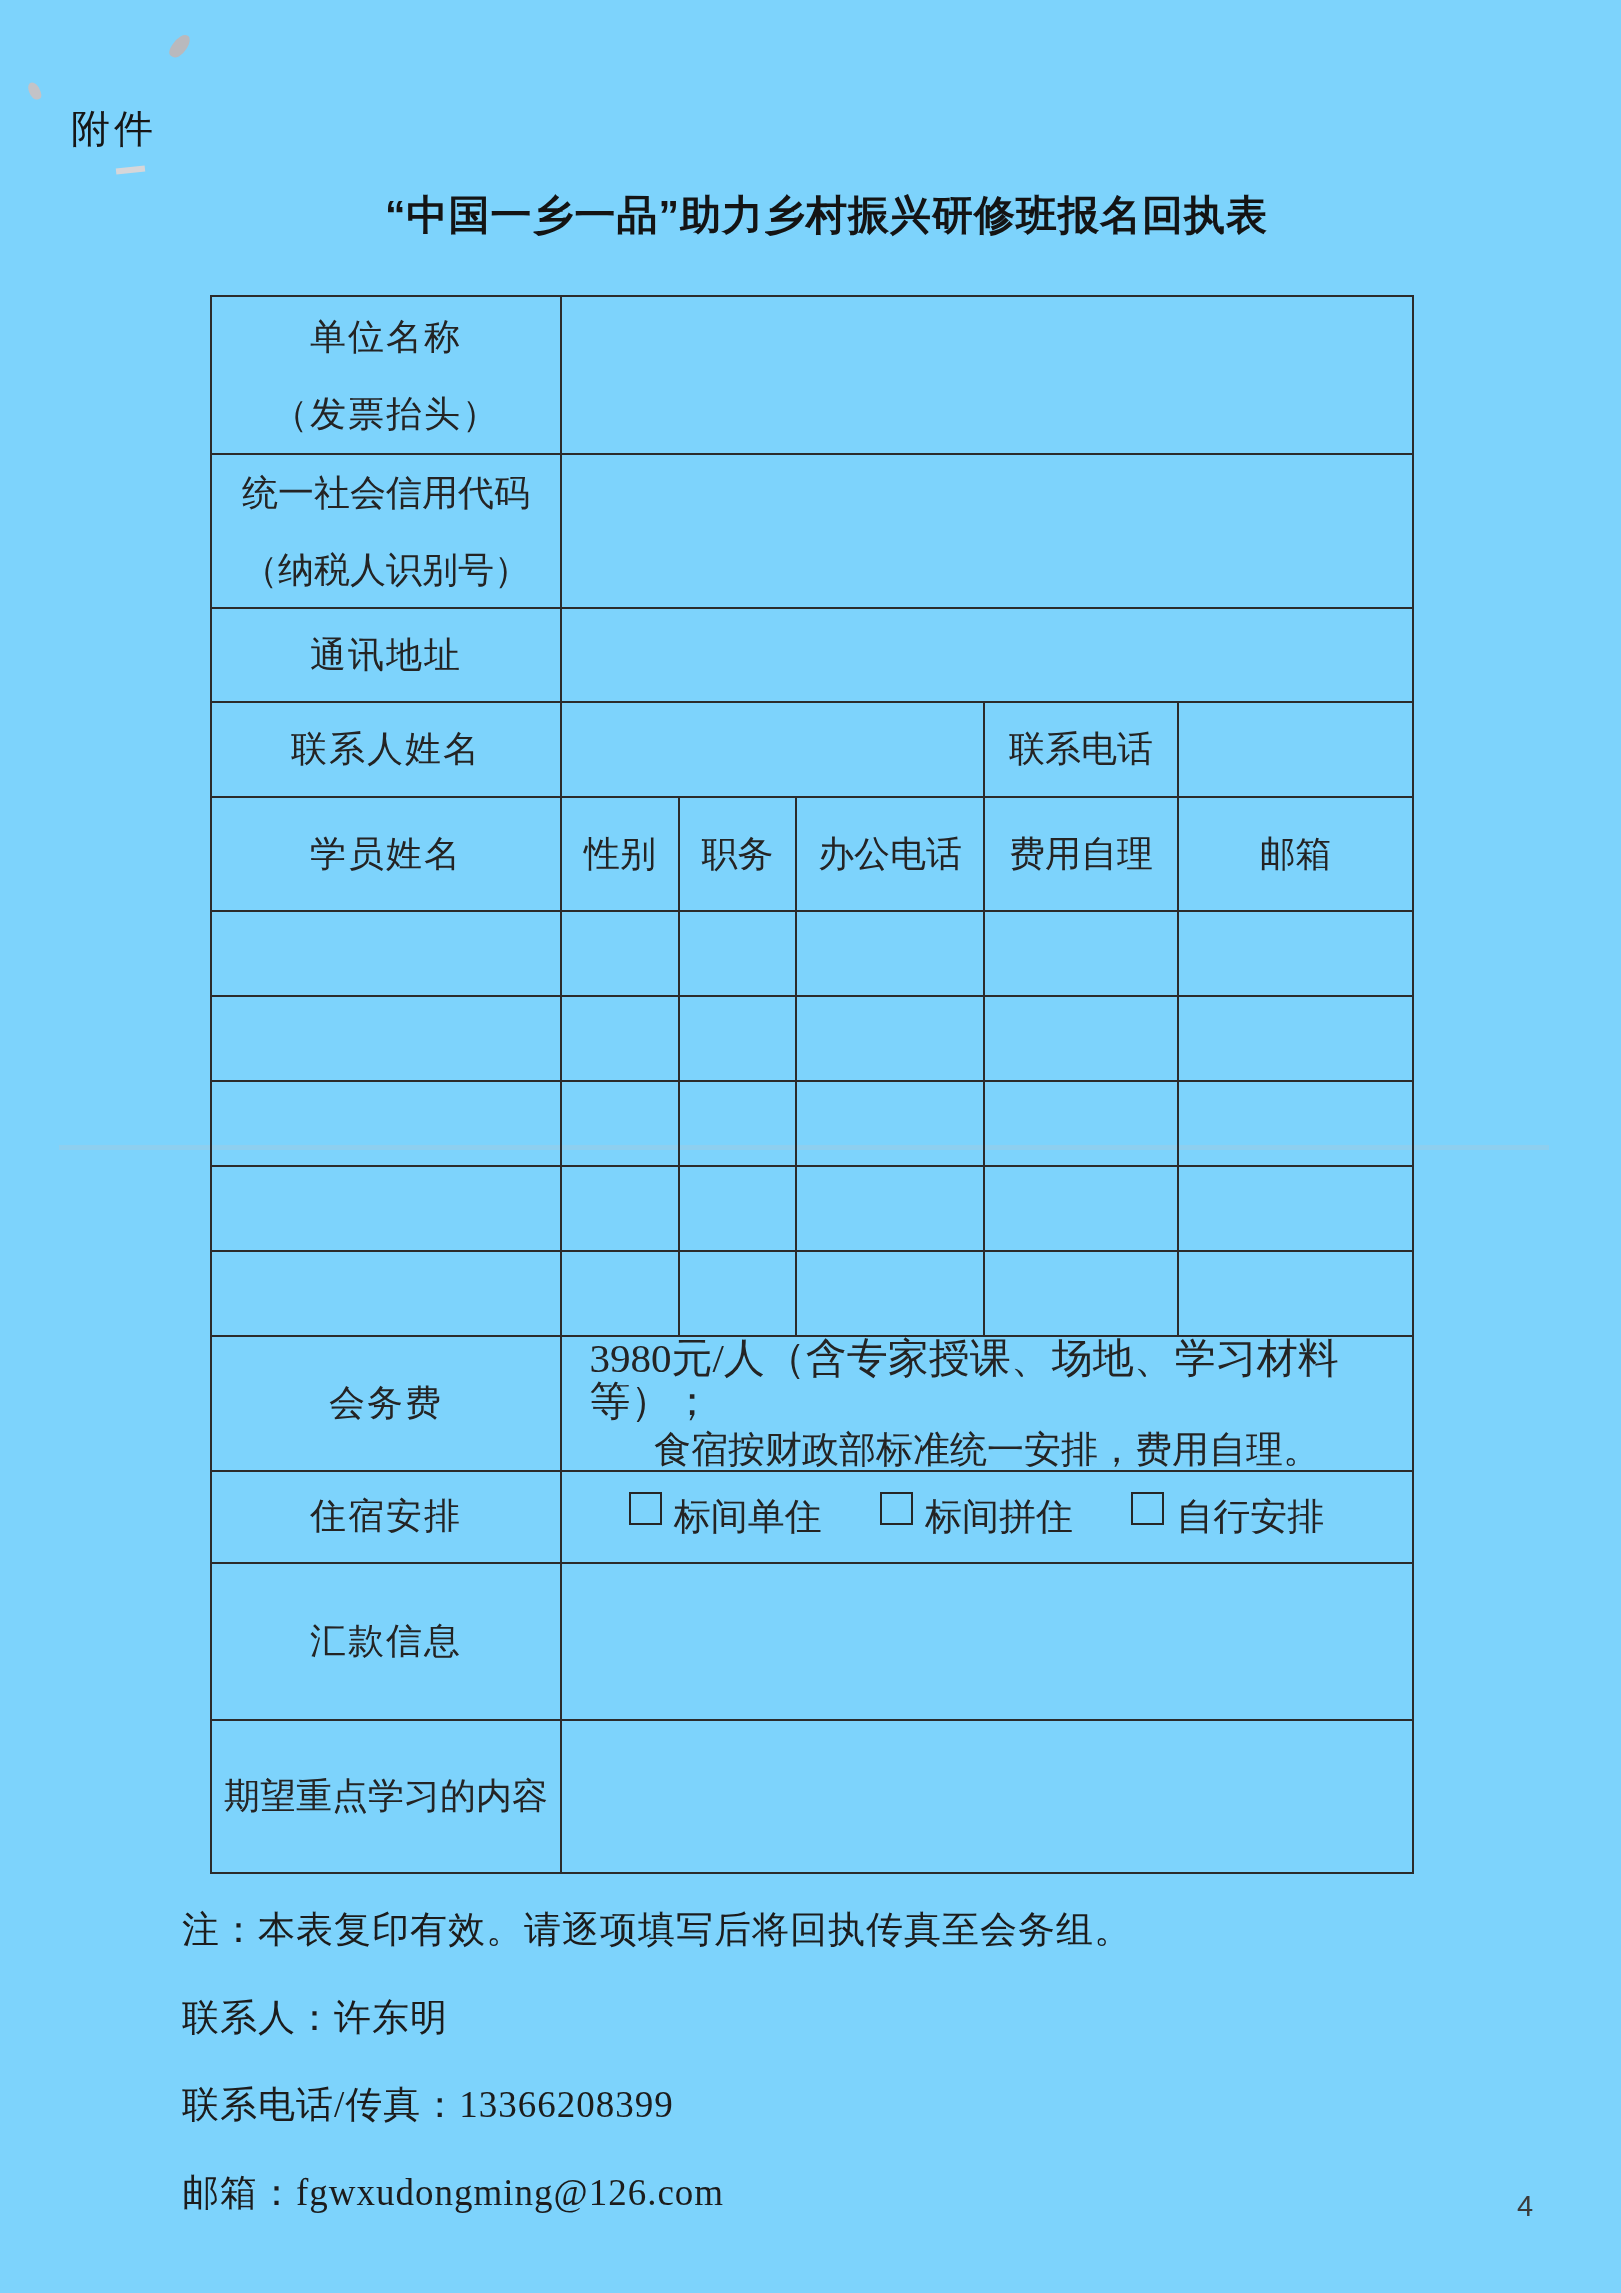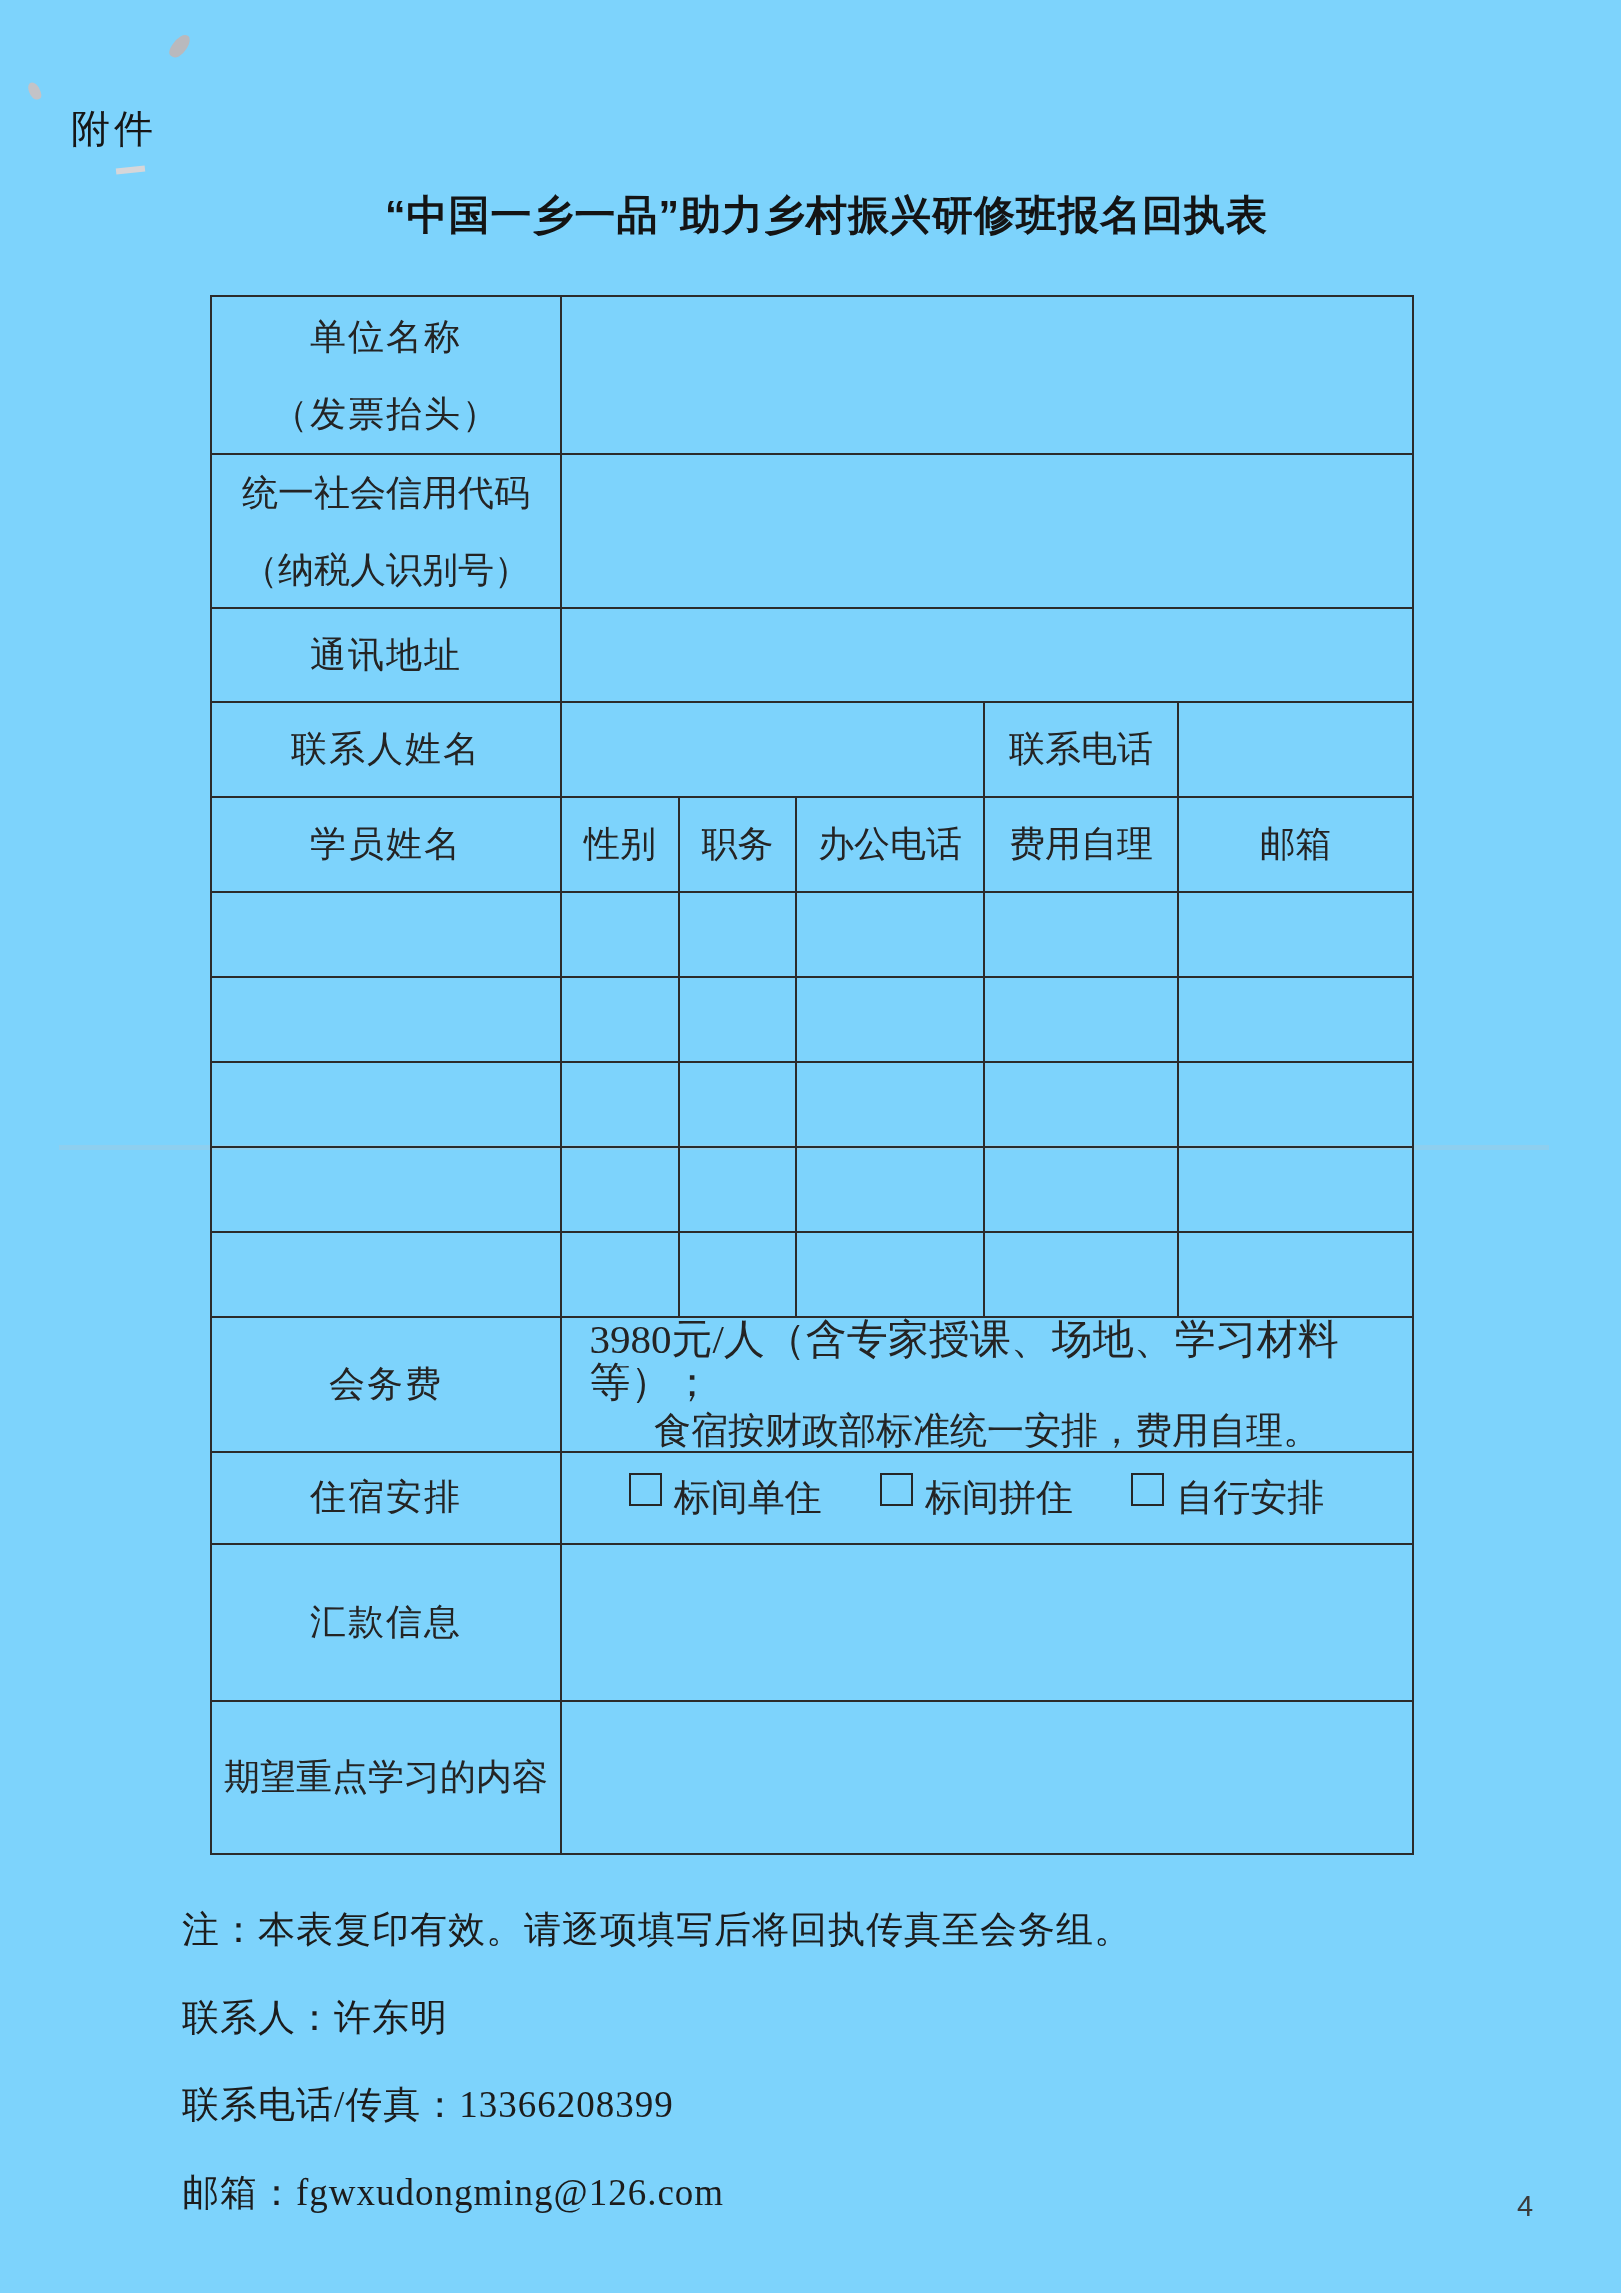--- a/index.html
+++ b/index.html
@@ -31,21 +31,21 @@
     font-size:36px;
     text-align:center;
     vertical-align:middle;
     color:#242424;
     overflow:hidden;
   }
   tr.r-unit{height:158px;}
   tr.r-code{height:154px;}
   tr.r-addr{height:94px;}
   tr.r-contact{height:95px;}
-  tr.r-head{height:95px;margin-left:24px;}
+  tr.r-head{height:114px;margin-left:24px;}
   tr.r-empty{height:85px;}
   tr.r-fee{height:128px;}
   tr.r-room{height:92px;}
   tr.r-remit{height:157px;}
   tr.r-expect{height:153px;}
   tr.thick td{border-top-width:2.9px;}
   .stack{display:flex;flex-direction:column;justify-content:center;gap:41px;}
   .stack div{line-height:1;}
   .fee-stack{display:flex;flex-direction:column;justify-content:center;gap:8px;}
   .fee-line1{font-size:41px;text-align:left;padding-left:23.5px;line-height:1.05;}

